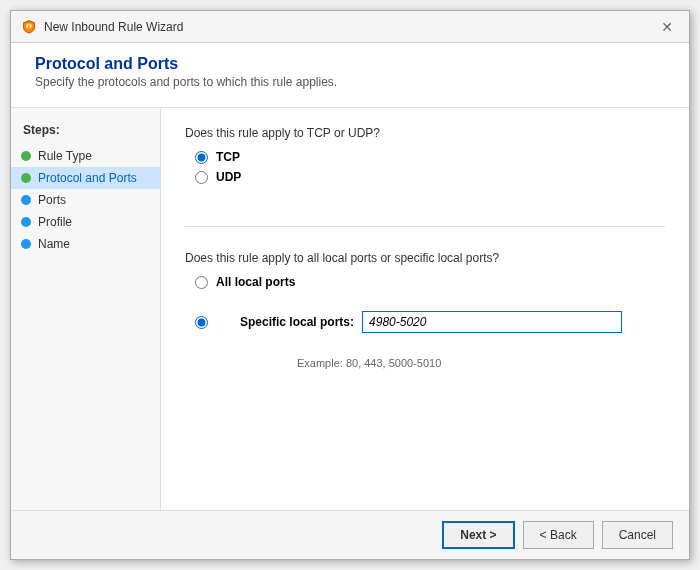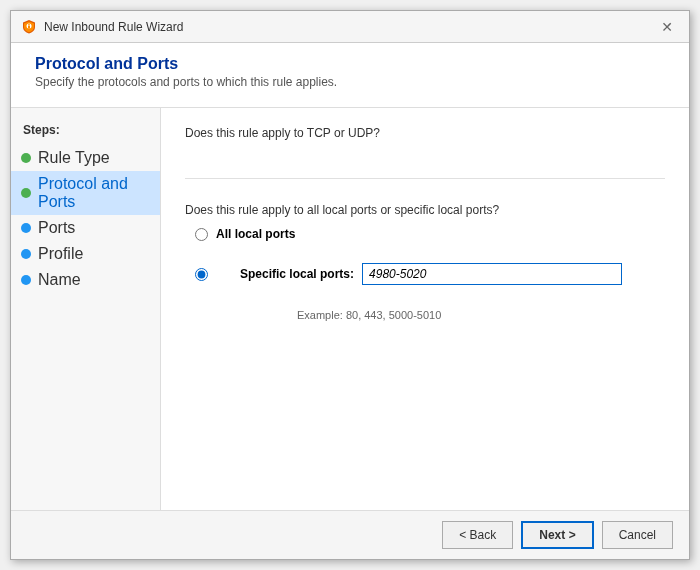--- a/index.html
+++ b/index.html
@@ -68,21 +68,21 @@
       font-size: 12px;
       padding: 0 12px 8px 12px;
       color: #333;
     }
     .sidebar-item {
       display: flex;
       align-items: center;
       padding: 4px 10px;
       gap: 7px;
       cursor: pointer;
-      font-size: 16px;
+      font-size: 12px;
       color: #333;
     }
     .sidebar-item.active {
       background: #cce4ff;
       color: #0066cc;
     }
     .dot {
       width: 10px;
       height: 10px;
       border-radius: 50%;
@@ -249,20 +249,30 @@
       <div class="sidebar-item">
         <span class="dot dot-blue"></span>
         <span>Name</span>
       </div>
     </div>
 
     <div class="main-panel">
 
       <div class="section">
         <div class="question">Does this rule apply to TCP or UDP?</div>
+        <div class="radio-group">
+          <label class="radio-row">
+            <input type="radio" name="protocol" checked="" style="">
+            <span class="radio-label">TCP</span>
+          </label>
+          <label class="radio-row">
+            <input type="radio" name="protocol" style="">
+            <span class="radio-label">UDP</span>
+          </label>
+        </div>
       </div>
 
       <hr class="divider">
 
       <div class="section">
         <div class="question">Does this rule apply to all local ports or specific local ports?</div>
         <div class="port-group">
           <label class="radio-row">
             <input type="radio" name="ports" style="">
             <span class="radio-label">All local ports</span>
@@ -274,17 +284,17 @@
             </label>
             <input type="text" class="port-input" value="4980-5020" style="">
           </div>
           <div class="example-text">Example: 80, 443, 5000-5010</div>
         </div>
       </div>
     </div>
   </div>
 
   <div class="footer">
+    <button class="btn btn-primary">Next &gt;</button>
     <button class="btn">&lt; Back</button>
-    <button class="btn btn-primary">Next &gt;</button>
     <button class="btn">Cancel</button>
   </div>
 </div>
 
 </body></html>

